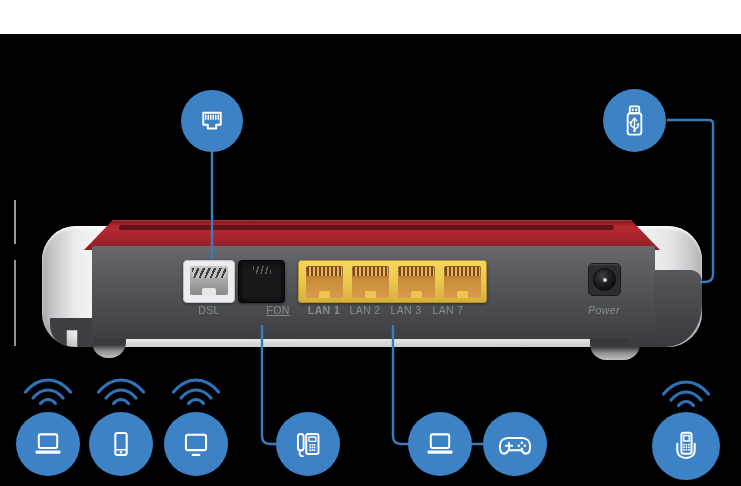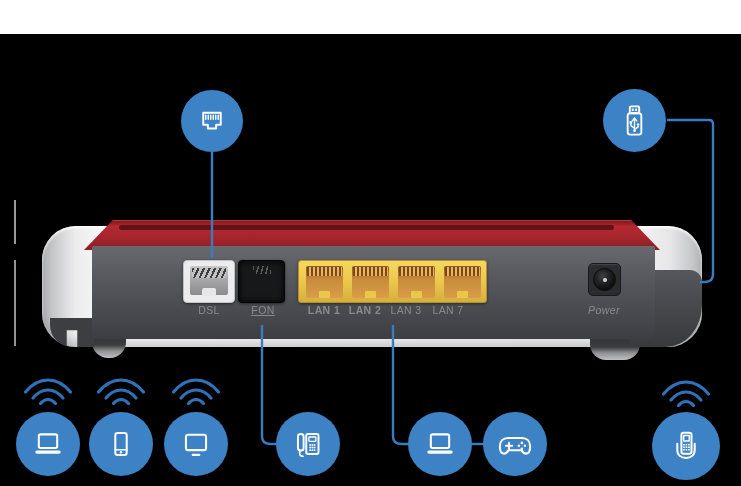--- a/index.html
+++ b/index.html
@@ -130,23 +130,23 @@
         </div>
     </div>
 
     <div class="abs port port-power">
       <div class="power-ring">
         <div class="power-pin"></div>
       </div>
     </div>
 
     <span class="abs port-label" style="left:209px;">DSL</span>
-    <span class="abs port-label" style="left:263px;text-decoration:underline;">FON</span>
+    <span class="abs port-label" style="left:278px;text-decoration:underline;">FON</span>
     <span class="abs port-label" style="left:324px;font-weight:bold;">LAN 1</span>
-    <span class="abs port-label" style="left:365px;font-weight:bold;">LAN 2</span>
+    <span class="abs port-label" style="left:365px;">LAN 2</span>
     <span class="abs port-label" style="left:406px;">LAN 3</span>
     <span class="abs port-label" style="left:448px;">LAN 7</span>
     <span class="abs port-label" style="left:604px;font-style:italic;">Power</span>
   </div>
 
   <svg class="abs lines" width="741" height="486" viewBox="0 0 741 486">
     <g fill="none" stroke="#3a7cc0" stroke-width="2.4">
       <path d="M212 118 V224"></path>
       <path d="M262 291 V402 q0 8 8 8 h7"></path>
       <path d="M393 291 V402 q0 8 8 8 h8"></path>

